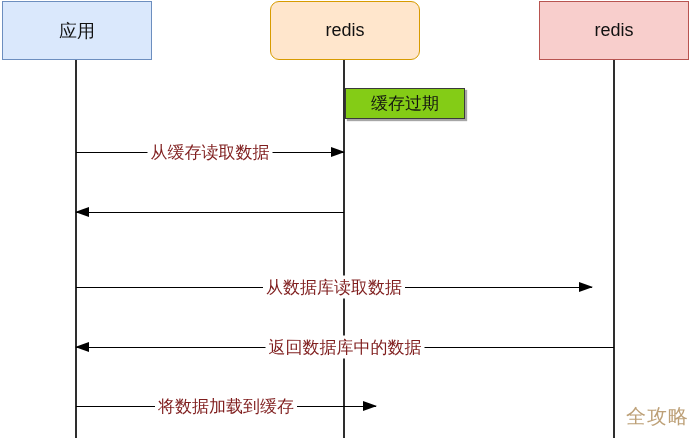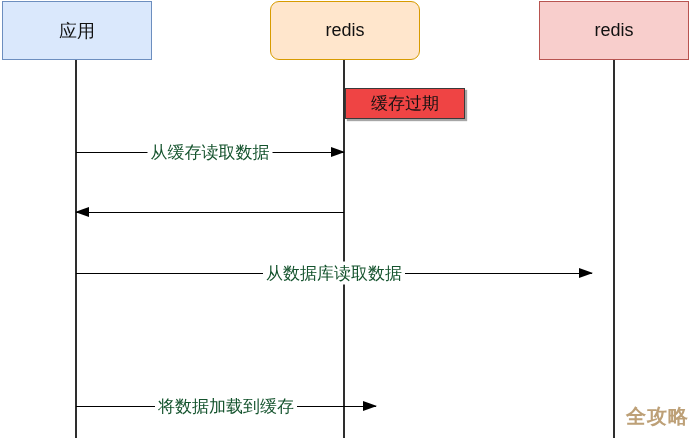--- a/index.html
+++ b/index.html
@@ -66,21 +66,21 @@
   }
 
   
   .message {
     position: absolute;
     height: 26px;
     z-index: 5;
   }
   .msg-1 { left: 76px; top: 139px; width: 268px; }
   .msg-2 { left: 76px; top: 199px; width: 268px; }
-  .msg-3 { left: 76px; top: 260px; width: 516px; }
+  .msg-3 { left: 76px; top: 274px; width: 516px; }
   .msg-4 { left: 76px; top: 334px; width: 538px; }
   .msg-5 { left: 76px; top: 393px; width: 300px; }
 
   .msg-line {
     position: absolute;
     left: 0;
     right: 0;
     top: 50%;
     border-top: 1.6px solid #000;
   }
@@ -104,30 +104,30 @@
   }
   .msg-label {
     position: absolute;
     left: 50%;
     top: 50%;
     transform: translate(-50%, -50%);
     background: #ffffff;
     padding: 0 3px;
     white-space: nowrap;
     font-size: 17px;
-    color: #14532d;
+    color: #7f1d1d;
   }
 
   
   .watermark {
     position: absolute;
     right: 3px;
     bottom: 8px;
     font-size: 20px;
-    font-weight: bold;
+    font-weight: normal;
     letter-spacing: 1px;
     z-index: 6;
     text-align: right;
   }
 </style>
 </head>
 <body>
 
 <div class="canvas">
 
@@ -138,41 +138,46 @@
     <span>redis</span>
   </div>
   <div class="actor-box actor-mysql" style="background-color: rgb(248, 206, 204); border-color: rgb(184, 84, 80);">
     <span>redis</span>
   </div>
 
   <div class="lifeline lifeline-app"></div>
   <div class="lifeline lifeline-redis"></div>
   <div class="lifeline lifeline-mysql"></div>
 
-  <div class="note" style="background-color: #ef4444;">
+  <div class="note" style="background-color: #84cc16;">
     <span>缓存过期</span>
   </div>
 
   <div class="message msg-1">
     <div class="msg-line"></div>
     <div class="arrowhead right"></div>
     <span class="msg-label">从缓存读取数据</span>
   </div>
 
   <div class="message msg-2">
     <div class="msg-line"></div>
     <div class="arrowhead left"></div>
   </div>
 
   <div class="message msg-3">
     <div class="msg-line"></div>
     <div class="arrowhead right"></div>
     <span class="msg-label">从数据库读取数据</span>
   </div>
 
+  <div class="message msg-4">
+    <div class="msg-line"></div>
+    <div class="arrowhead left"></div>
+    <span class="msg-label">返回数据库中的数据</span>
+  </div>
 
   <div class="message msg-5">
     <div class="msg-line"></div>
     <div class="arrowhead right"></div>
     <span class="msg-label">将数据加载到缓存</span>
   </div>
 
   <div class="watermark" style="color: rgb(189, 160, 119);">全攻略</div>
 
 </div>

